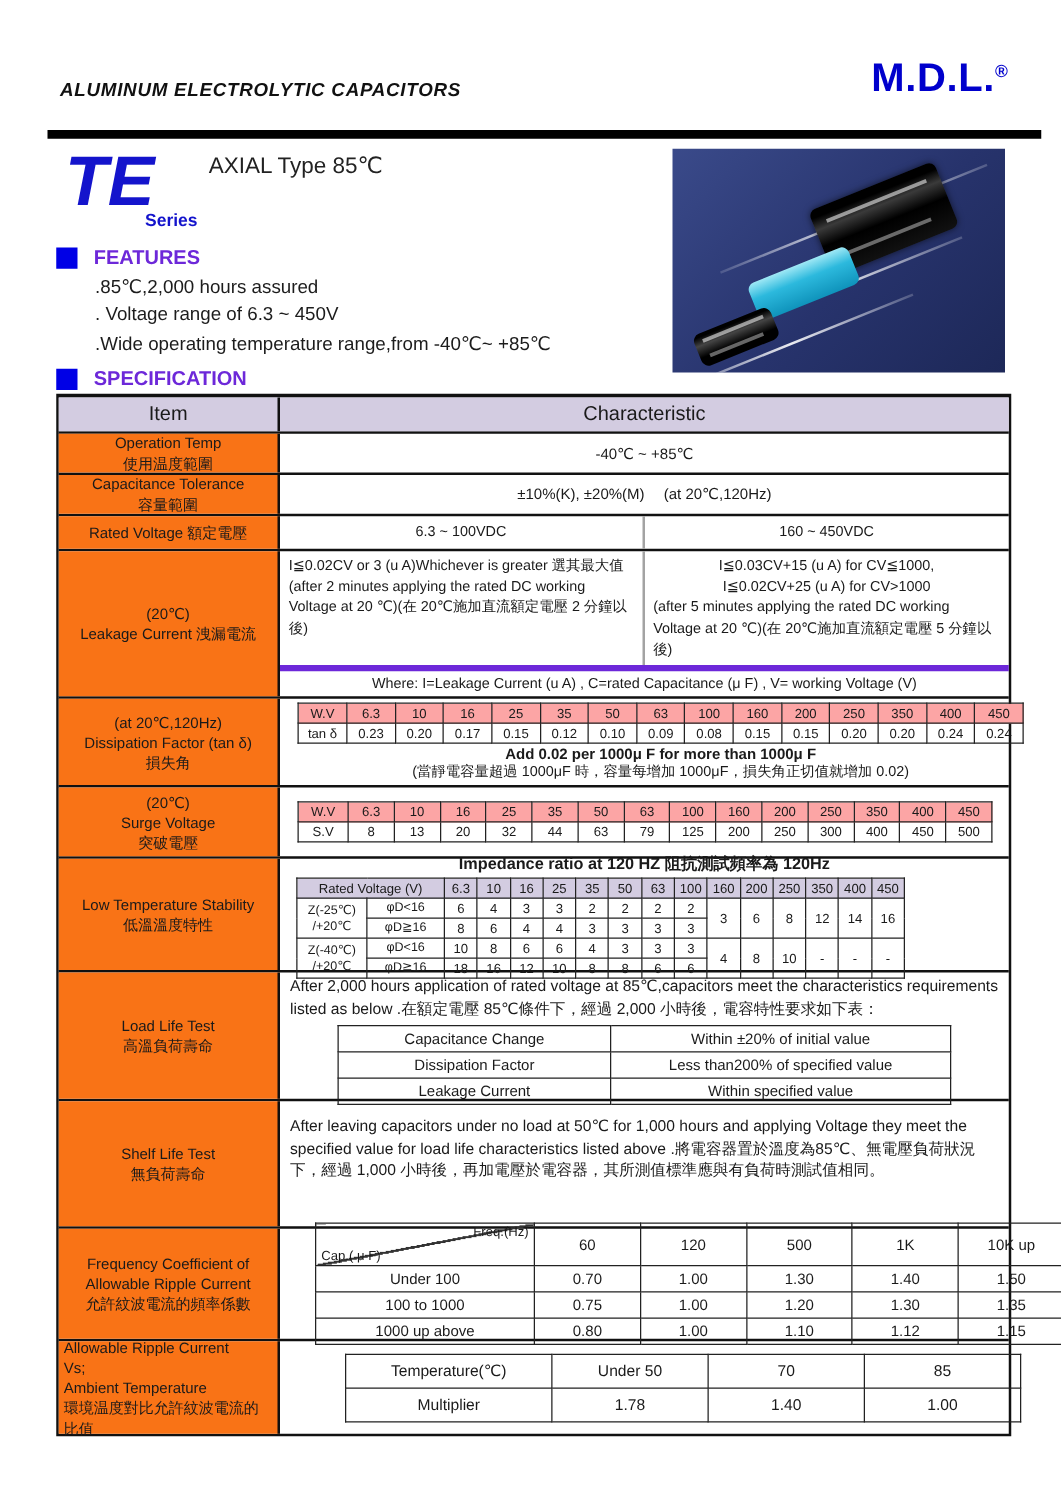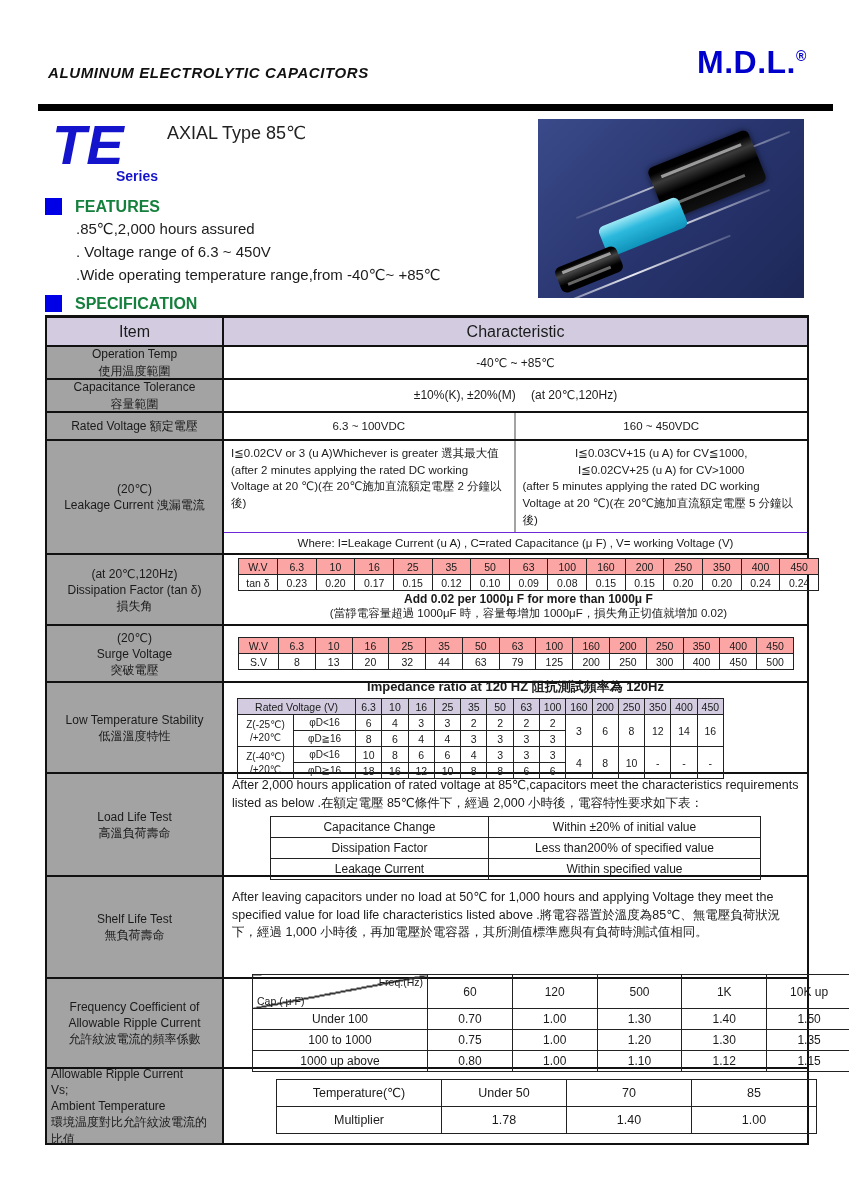--- a/index.html
+++ b/index.html
@@ -32,41 +32,41 @@
     box-shadow:0 0 6px rgba(0,0,0,.6); }
   .cap-large:after, .cap-small:after { content:""; position:absolute; left:10%; top:20%; width:80%; height:3px; background:rgba(255,255,255,.55); }
   .cap-large:before, .cap-small:before { content:""; position:absolute; left:12%; bottom:22%; width:70%; height:3px; background:rgba(255,255,255,.4); }
   .cap-mid { width:86px; height:32px; left:62px; top:92px; transform:rotate(-22deg);
     background:linear-gradient(180deg,#9fe8f5 0%,#2cb9dd 40%,#0f93bb 100%); }
   .cap-small { width:66px; height:27px; left:18px; top:137px; transform:rotate(-22deg);
     background:linear-gradient(180deg,#000 10%,#444 35%,#000 70%); }
 
   
   .sq { width:17px; height:17px; background:#0000e6; display:inline-block; }
-  .sec-head { font-size:16px; font-weight:bold; color:#15803d; }
+  .sec-head { font-size:16px; font-weight:bold; color:#6d28d9; }
   .feat-item { font-size:15px; color:#1c1c1c; }
 
   
   .spec-table { left:45px; top:315px; width:764px; border:2px solid #111; border-top-width:3px; background:#fff; }
   .row { display:flex; border-top:2px solid #111; }
   .row:first-child { border-top:none; }
-  .lab { width:177px; min-width:177px; background:#a3a3a3; border-right:2px solid #111;
+  .lab { width:177px; min-width:177px; background:#f97316; border-right:2px solid #111;
     display:flex; flex-direction:column; align-items:center; justify-content:center;
     text-align:center; font-size:12px; line-height:1.35; padding:2px; }
   .content { flex:1; display:flex; flex-direction:column; justify-content:center; font-size:12px; }
   .hdr-row .lab, .hdr-row .content { font-size:16px; justify-content:center; align-items:center; background:#d3cce1; }
   .hdr-row { height:27px; }
   .center { text-align:right; align-items:center; }
   .pre { white-space:pre-line; }
 
   .split { display:flex; flex:1; }
   .half { width:50%; padding:4px 7px; font-size:11.5px; line-height:1.45; }
   .half.l { border-right:2px solid #a3a3a3; }
   .half .formula { text-align:center; white-space:pre-line; }
-  .where-line { border-top:1px solid #6d28d9; text-align:center; font-size:11.5px; padding:4px 2px; }
+  .where-line { border-top:5px solid #6d28d9; text-align:center; font-size:11.5px; padding:4px 2px; }
 
   
   table { border-collapse:collapse; }
   .mini { table-layout:fixed; font-size:10.5px; }
   .mini td { border:1.5px solid #222; text-align:center; padding:1px 0; height:16px; }
   .mini tr.lav td { background:#fca5a5; }
   .note-en { font-weight:bold; text-align:center; font-size:12px; margin-top:1px; }
   .note-cn { text-align:center; font-size:11.5px; }
 
   .imp-title { text-align:center; font-weight:bold; font-size:13px; margin:2px 0 2px 0; }

